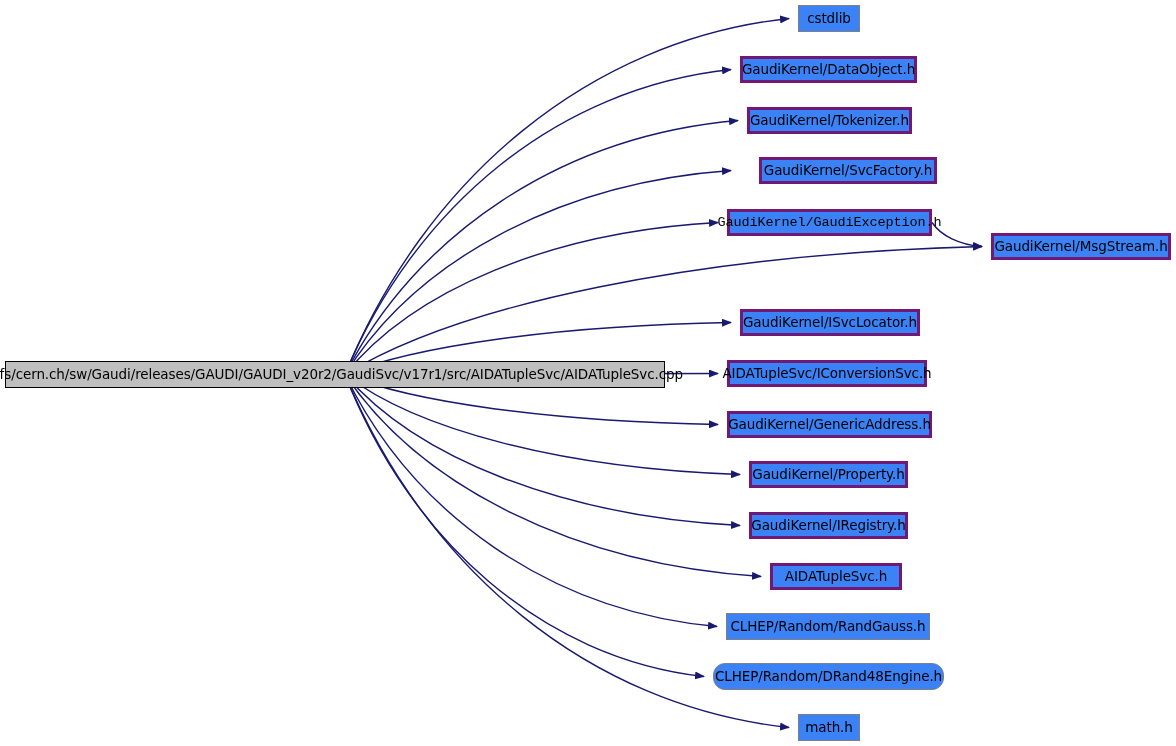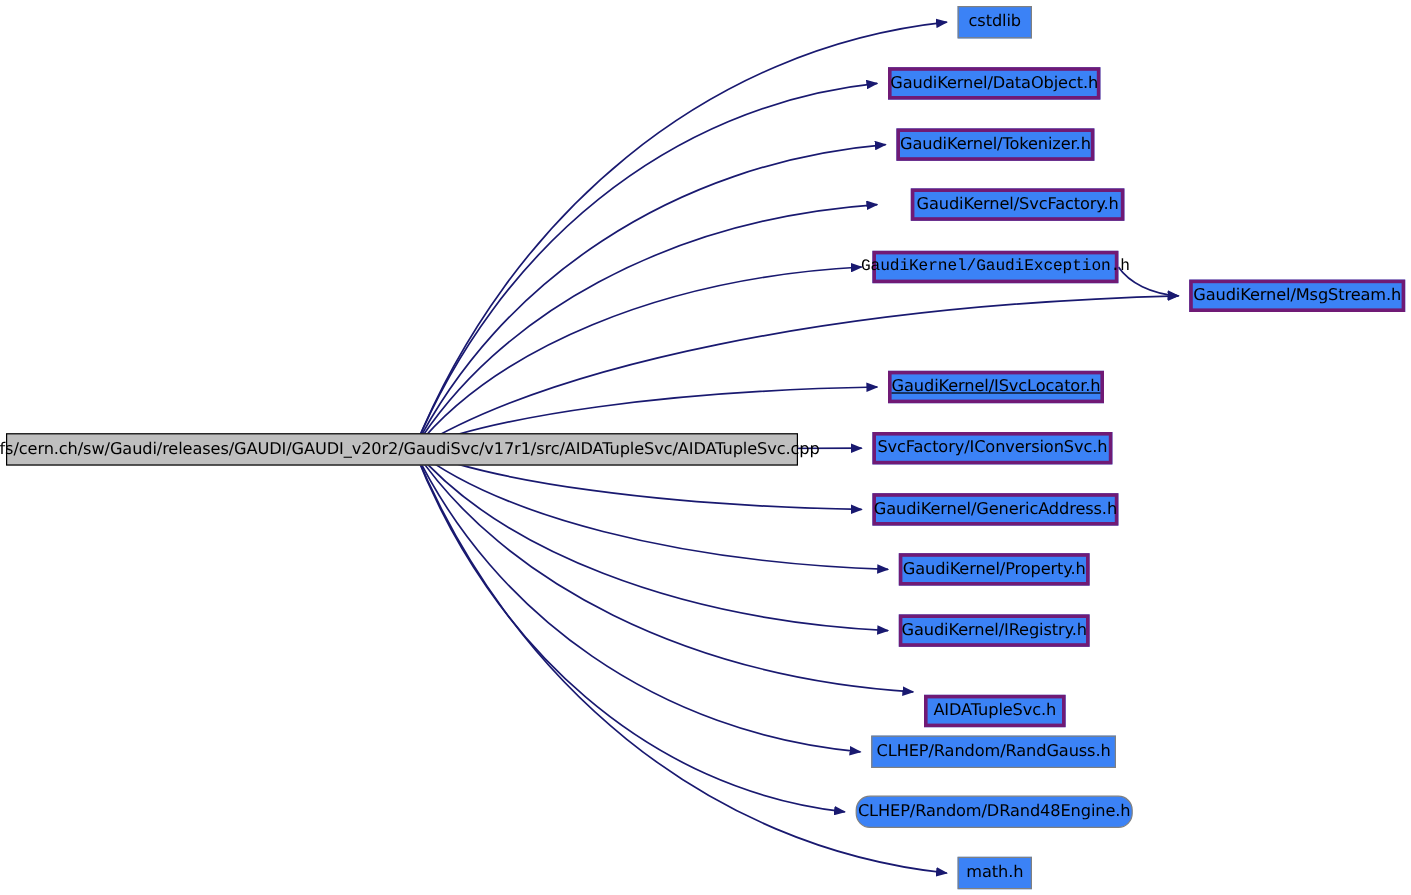--- a/index.html
+++ b/index.html
@@ -79,24 +79,24 @@
   </svg>
 
   <div id="node-layer">
       <div class="node root" style="left: 5px; top: 361px; width: 660px; height: 27px;">/afs/cern.ch/sw/Gaudi/releases/GAUDI/GAUDI_v20r2/GaudiSvc/v17r1/src/AIDATupleSvc/AIDATupleSvc.cpp</div>
       <div class="node" style="left: 798px; top: 5px; width: 62px; height: 27px;">cstdlib</div>
       <div class="node red" style="left: 740px; top: 56px; width: 177px; height: 27px;">GaudiKernel/DataObject.h</div>
       <div class="node red" style="left: 747px; top: 107px; width: 165px; height: 27px;">GaudiKernel/Tokenizer.h</div>
       <div class="node red" style="left: 759px; top: 157px; width: 178px; height: 27px;">GaudiKernel/SvcFactory.h</div>
       <div class="node red" style="left: 727px; top: 209px; width: 205px; height: 27px; font-family: Liberation Mono, monospace;">GaudiKernel/GaudiException.h</div>
       <div class="node red" style="left: 991px; top: 233px; width: 180px; height: 27px;">GaudiKernel/MsgStream.h</div>
-      <div class="node red" style="left: 740px; top: 309px; width: 180px; height: 27px; text-decoration: underline;">GaudiKernel/ISvcLocator.h</div>
-      <div class="node red" style="left: 727px; top: 360px; width: 200px; height: 27px;">SvcFactory/IConversionSvc.h</div>
+      <div class="node red" style="left: 740px; top: 309px; width: 180px; height: 27px;">GaudiKernel/ISvcLocator.h</div>
+      <div class="node red" style="left: 727px; top: 360px; width: 200px; height: 27px;">AIDATupleSvc/IConversionSvc.h</div>
       <div class="node red" style="left: 727px; top: 411px; width: 205px; height: 27px;">GaudiKernel/GenericAddress.h</div>
       <div class="node red" style="left: 749px; top: 461px; width: 159px; height: 27px;">GaudiKernel/Property.h</div>
       <div class="node red" style="left: 749px; top: 512px; width: 159px; height: 27px;">GaudiKernel/IRegistry.h</div>
-      <div class="node red" style="left: 770px; top: 563px; width: 118px; height: 27px; margin-top: 16px;">AIDATupleSvc.h</div>
+      <div class="node red" style="left: 770px; top: 563px; width: 132px; height: 27px;">AIDATupleSvc.h</div>
       <div class="node" style="left: 726px; top: 613px; width: 204px; height: 27px;">CLHEP/Random/RandGauss.h</div>
       <div class="node" style="left: 713px; top: 663px; width: 231px; height: 27px; border-radius: 12px;">CLHEP/Random/DRand48Engine.h</div>
       <div class="node" style="left: 798px; top: 714px; width: 62px; height: 27px;">math.h</div>
     </div>
 
 </div>
 
 </body></html>

